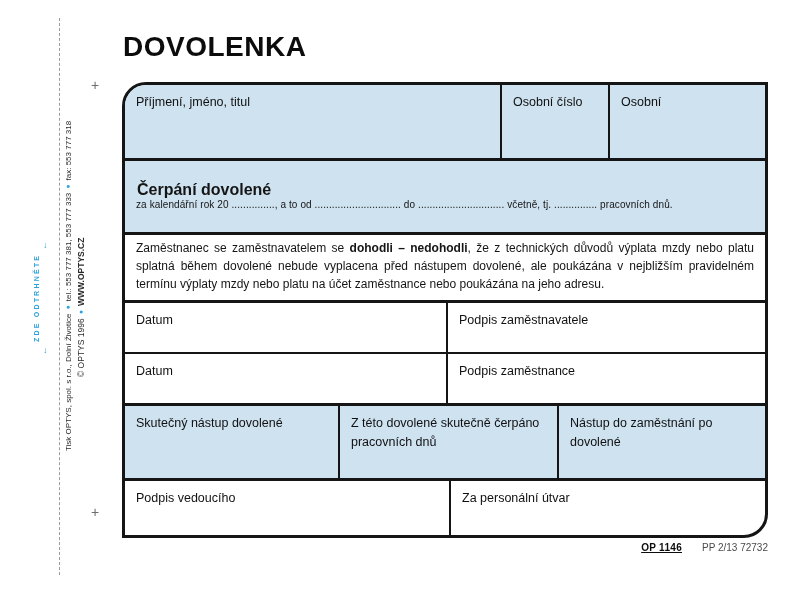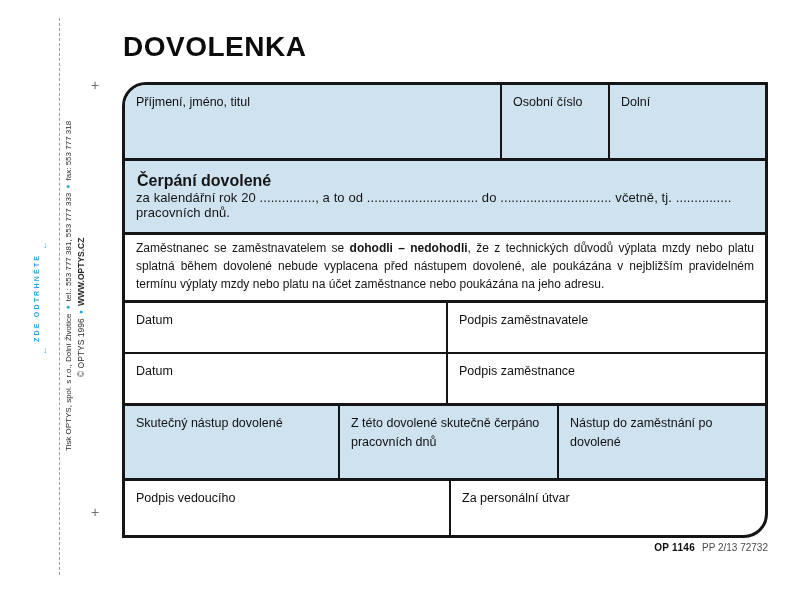--- a/index.html
+++ b/index.html
@@ -42,42 +42,42 @@
   .blue { background:#cfe2f0; }
   .lbl { font-size:12.5px; line-height:1.25; color:#111; }
 
   .r1 { height:73px; }
   .r1 .c-name { flex:1; }
   .r1 .c-num  { width:108px; border-left:2px solid #151515; }
   .r1 .c-utvar{ width:157px; border-left:2px solid #151515; }
 
   .r2 { height:74px; flex-direction:column; justify-content:center; }
   .r2 .heading { font-size:16px; font-weight:bold; padding:7px 12px 0; }
-  .r2 .period  { font-size:13px; padding:0 11px 9px; letter-spacing:0.1px; }
+  .r2 .period  { font-size:10px; padding:0 11px 9px; letter-spacing:0.1px; }
 
   .r3 { height:68px; }
   .r3 .para { font-size:12px; line-height:1.48; padding:5px 11px; text-align:justify; }
 
   .r4 { height:52px; }
   .r5 { height:51px; }
   .r4 .c-left, .r5 .c-left { width:323px; border-right:2px solid #151515; }
   .r4 .c-right, .r5 .c-right { flex:1; }
 
   .r6 { height:75px; }
   .r6 .c1 { width:213px; }
   .r6 .c2 { width:219px; border-left:2px solid #151515; }
   .r6 .c3 { flex:1; border-left:2px solid #151515; }
 
   .r7 { flex:1; }
   .r7 .c-left { width:326px; border-right:2px solid #151515; }
   .r7 .c-right { flex:1; }
 
   .footer { position:absolute; left:122px; top:542px; width:646px;
             text-align:right; font-size:10px; color:#4a4a4a; }
-  .footer b { color:#0c0c0c; margin-right:7px; letter-spacing:0.3px; }
+  .footer b { color:#0c0c0c; margin-right:20px; letter-spacing:0.3px;text-decoration:underline; }
 </style>
 </head>
 <body>
 
 <div class="canvas">
 
   <div class="dash-line"></div>
   <span class="plus p-top">+</span>
   <span class="plus p-bottom">+</span>
 
@@ -94,21 +94,21 @@
   <div class="form">
 
     <div class="row r1">
       <div class="cell blue c-name">
         <span class="lbl">Příjmení, jméno, titul</span>
       </div>
       <div class="cell blue c-num">
         <span class="lbl">Osobní číslo</span>
       </div>
       <div class="cell blue c-utvar">
-        <span class="lbl">Dolní</span>
+        <span class="lbl">Osobní</span>
       </div>
     </div>
 
     <div class="row r2 blue bt3">
       <div class="heading">Čerpání dovolené</div>
       <div class="period">za kalendářní rok 20 ..............., a to od .............................. do ..............................  včetně, tj. ...............  pracovních dnů.</div>
     </div>
 
     <div class="row r3 bt3">
       <div class="para"><span>Zaměstnanec se zaměstnavatelem se </span><span class="bold">dohodli – nedohodli</span><span>, že z technických důvodů výplata mzdy nebo platu splatná během dovolené nebude vyplacena před nástupem dovolené, ale poukázána v nejbližším pravidelném termínu výplaty mzdy nebo platu na účet zaměstnance nebo poukázána na jeho adresu.</span></div>

